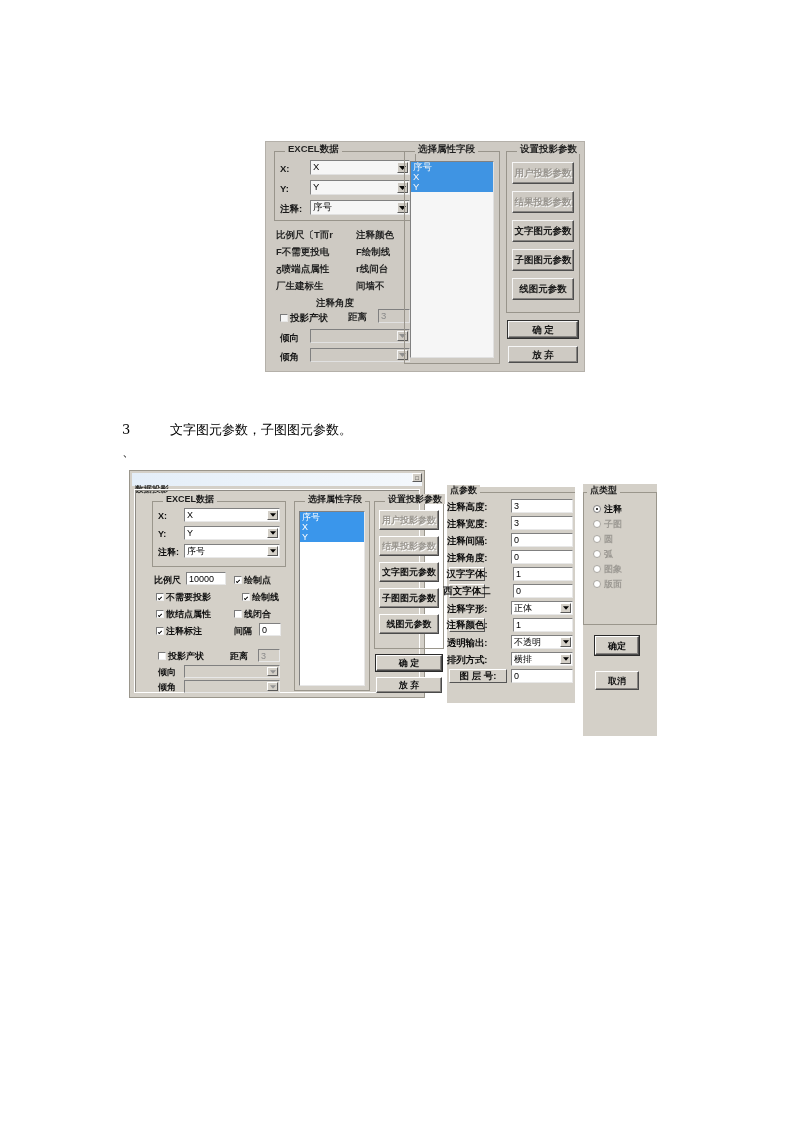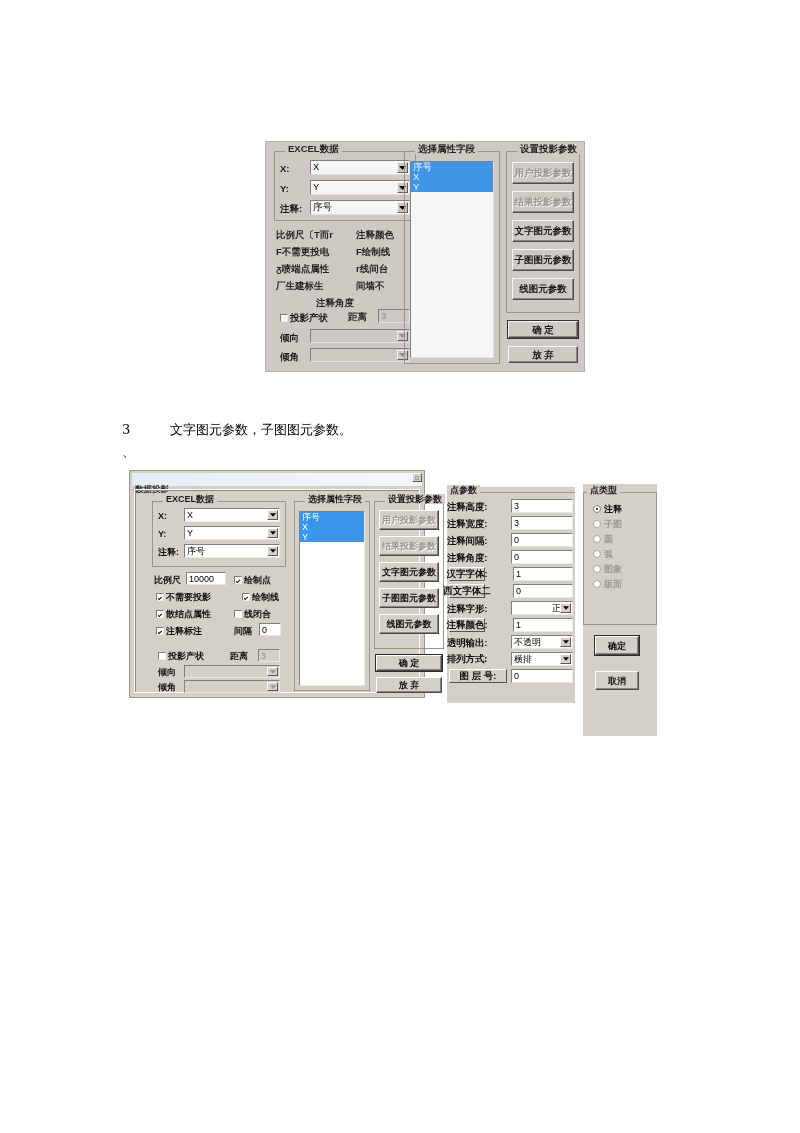--- a/index.html
+++ b/index.html
@@ -534,21 +534,21 @@
   <div class="pp-row" style="left:0px; top:80px; width:128px;">
     <div class="pp-btnlbl">汉字字体:</div>
     <div class="field" style="left:66px; top:0; width:60px; height:14px;">1</div>
   </div>
 
   <div class="pp-row" style="left:0px; top:97px; width:128px;">
     <div class="pp-btnlbl">西文字体二</div>
     <div class="field" style="left:66px; top:0; width:60px; height:14px;">0</div>
   </div>
 
-  <div class="pp-row" style="left:0px; top:114px; width:128px;text-align:right;">
+  <div class="pp-row" style="left:0px; top:114px; width:128px;">
     <div class="pp-lbl">注释字形:</div>
     <div class="combo" style="left:64px; top:0; width:62px; height:14px;">
       <span>正体</span>
       <span class="arw">
         <svg width="6" height="4" viewBox="0 0 7 4">
             <path d="M0 0 L7 0 L3.5 4 Z" fill="#000"></path>
           </svg>
       </span>
     </div>
   </div>
@@ -563,21 +563,21 @@
     <div class="combo" style="left:64px; top:0; width:62px; height:14px;">
       <span>不透明</span>
       <span class="arw">
         <svg width="6" height="4" viewBox="0 0 7 4">
             <path d="M0 0 L7 0 L3.5 4 Z" fill="#000"></path>
           </svg>
       </span>
     </div>
   </div>
 
-  <div class="pp-row" style="left:0px; top:165px; width:104px;font-family:Liberation Serif, serif;">
+  <div class="pp-row" style="left:0px; top:165px; width:104px;">
     <div class="pp-lbl">排列方式:</div>
     <div class="combo" style="left:64px; top:0; width:62px; height:14px;">
       <span>横排</span>
       <span class="arw">
         <svg width="6" height="4" viewBox="0 0 7 4">
             <path d="M0 0 L7 0 L3.5 4 Z" fill="#000"></path>
           </svg>
       </span>
     </div>
   </div>

